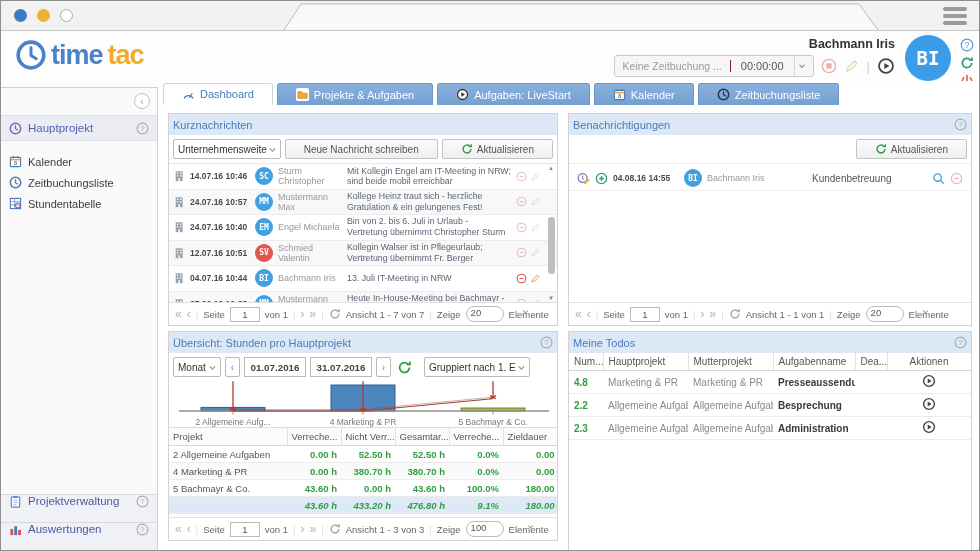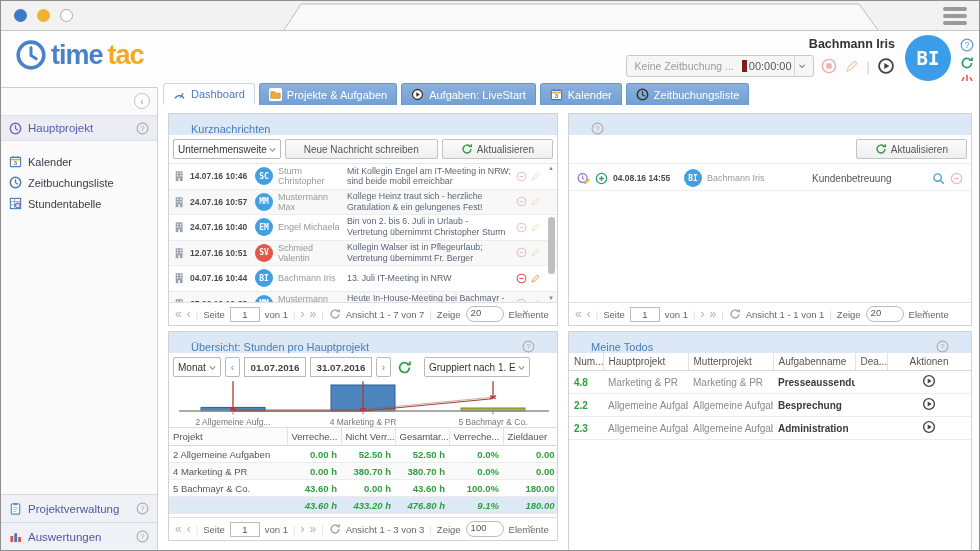--- a/index.html
+++ b/index.html
@@ -19,21 +19,21 @@
   
   .hdr { position:relative; height:55px; background:#fdfdfd; }
   .logo { position:absolute; left:14px; top:8px; display:flex; align-items:center; }
   .logo .word { font-size:27px; font-weight:bold; letter-spacing:-1px; margin-left:4px; }
   .logo .t1 { color:#4a82c8; } .logo .t2 { color:#f6a821; margin-left:5px; }
   .hdr-right { position:absolute; right:84px; top:6px; text-align:right; }
   .uname { font-size:12.5px; font-weight:bold; color:#333; margin-bottom:4px; }
   .trackrow { display:flex; align-items:center; gap:7px; justify-content:flex-end; }
   .trackbox { display:flex; align-items:center; height:22px; border:1px solid #c9c9c9; background:#f6f6f6; border-radius:3px; overflow:hidden; }
   .trackbox .ph { font-size:10.5px; color:#9b9b9b; padding:0 8px; }
-  .trackbox .tm { font-size:11px; color:#555; padding:0 2px; border-left:5px solid #7f1d1d; }
+  .trackbox .tm { font-size:11px; color:#555; padding:0 10px; border-left:1px solid #7f1d1d; }
   .trackbox .dd { padding:0 6px 0 2px; border-left:1px solid #d6d6d6; color:#888; height:100%; display:flex; align-items:center; }
   .cicon { display:inline-flex; width:16px; height:16px; }
   .cicon svg { width:100%; height:100%; }
   .dim { opacity:.45; }
   .vdiv { color:#ccc; font-size:13px; }
   .avatar-big { position:absolute; right:28px; top:4px; width:46px; height:46px; border-radius:50%;
     background:#3b9de8; color:#fff; font-size:19px; font-weight:bold; display:flex; align-items:center; justify-content:center;
     font-family:"DejaVu Sans Mono", monospace; }
   .hdr-icons { position:absolute; right:5px; top:7px; display:flex; flex-direction:column; gap:4px; }
   .hdr-icons .cicon { width:14px; height:14px; cursor:pointer; }
@@ -45,40 +45,40 @@
   .side-sec { margin-top:27px; height:26px; background:#ebecf4; border-top:1px solid #e0e0ea; border-bottom:1px solid #e0e0ea;
     display:flex; align-items:center; padding:0 8px; gap:6px; }
   .side-sec .lbl { font-size:11.5px; color:#5560ad; flex:1; }
   .qmark { width:13px; height:13px; color:#ababab; display:inline-flex; }
   .side-items { padding:10px 8px; }
   .side-item { display:flex; align-items:center; gap:6px; height:21px; cursor:pointer; }
   .side-item .lbl { font-size:11px; color:#3a3a4a; }
   .sicon { width:13px; height:13px; display:inline-flex; }
   .sicon svg { width:100%; height:100%; }
   .side-bottom { position:absolute; bottom:0; left:0; right:0; }
-  .sb-item { height:28px; border-top:1px solid #d9d9e2; background:#f0f1f6; display:flex; align-items:center; gap:6px; padding:0 8px; cursor:pointer; }
+  .sb-item { height:28px; border-top:1px solid #d9d9e2; background:#f0f1f6; display:flex; align-items:flex-start; gap:6px; padding:0 8px; cursor:pointer; }
   .sb-item .lbl { font-size:11.5px; color:#4d5b9e; flex:1; }
 
   
   .main { position:absolute; left:157px; top:80px; right:0; bottom:0; background:#fff; }
   .tabbar { display:flex; align-items:flex-end; gap:4px; height:24px; padding-left:5px; }
-  .tab { display:flex; align-items:center; gap:5px; height:22px; padding:0 9px; font-size:11px;
+  .tab { display:flex; align-items:center; gap:5px; height:22px; padding:0 18px; font-size:11px;
     border-radius:3px 3px 0 0; cursor:pointer; background:linear-gradient(#8ab1dd,#739fd2); border:1px solid #6b96c8; border-bottom:none; color:#fff; }
   .tab.active { background:#fff; border:1px solid #c9d6e8; border-bottom:1px solid #fff; color:#4a7cb8; }
   .ticon { width:13px; height:13px; display:inline-flex; border-radius:2px; }
   .ticon svg { width:100%; height:100%; }
   .content { position:relative; height:calc(100% - 24px); }
 
   
   .panel { position:absolute; border:1px solid #d2d2d2; background:#fff; display:flex; flex-direction:column; overflow:hidden; }
   #p-kurz { left:10px; top:8px;  width:390px; height:213px; }
   #p-bena { left:410px; top:8px; width:404px; height:213px; }
   #p-ov   { left:10px; top:226px; width:390px; height:210px; }
   #p-todo { left:410px; top:226px; width:404px; height:232px; }
-  .panel-h { height:21px; background:#dce8f5; color:#4a7cb8; font-size:11px; display:flex; align-items:flex-end; padding:0 22px; flex:none; }
+  .panel-h { height:21px; background:#dce8f5; color:#4a7cb8; font-size:11px; display:flex; align-items:center; padding:0 4px; flex:none; }
   .panel-h .t { flex:1; }
   .toolbar { display:flex; align-items:center; gap:4px; padding:4px; flex:none; }
   .selbox { display:flex; align-items:center; height:20px; border:1px solid #b9b9b9; background:#fff; border-radius:2px; overflow:hidden; cursor:pointer; }
   .selbox .sv { font-size:10px; color:#333; padding:0 4px; white-space:nowrap; overflow:hidden; flex:1; }
   .selbox .ch { width:11px; height:11px; color:#999; flex:none; margin-right:2px; display:inline-flex; }
   .btn { display:inline-flex; align-items:center; gap:4px; height:20px; padding:0 18px; font-size:10px; color:#555;
     background:linear-gradient(#fbfbfb,#efefef); border:1px solid #c3c3c3; border-radius:2px; cursor:pointer; white-space:nowrap; }
   .btn .cicon { width:12px; height:12px; color:#2f9e44; }
 
   
@@ -621,20 +621,21 @@
                   <path d="M3.5 5.5L7 9l3.5-3.5" fill="none" stroke="currentColor" stroke-width="1.6"></path>
                 </svg>
               </span>
             </span>
             <span>Elemente</span>
           </div>
       </div>
 
       <div class="panel" id="p-bena">
         <div class="panel-h">
+          <span class="t">Benachrichtigungen</span>
           <span class="qmark">
               <svg viewBox="0 0 14 14">
                 <circle cx="7" cy="7" r="5.8" fill="none" stroke="currentColor" stroke-width="1.2"></circle>
                 <text x="7" y="10" font-size="8.5" text-anchor="middle" fill="currentColor" font-family="Liberation Sans,sans-serif">?</text>
               </svg>
             </span>
         </div>
         <div class="toolbar" style="justify-content:flex-end">
           <button class="btn">
             <span class="cicon">

